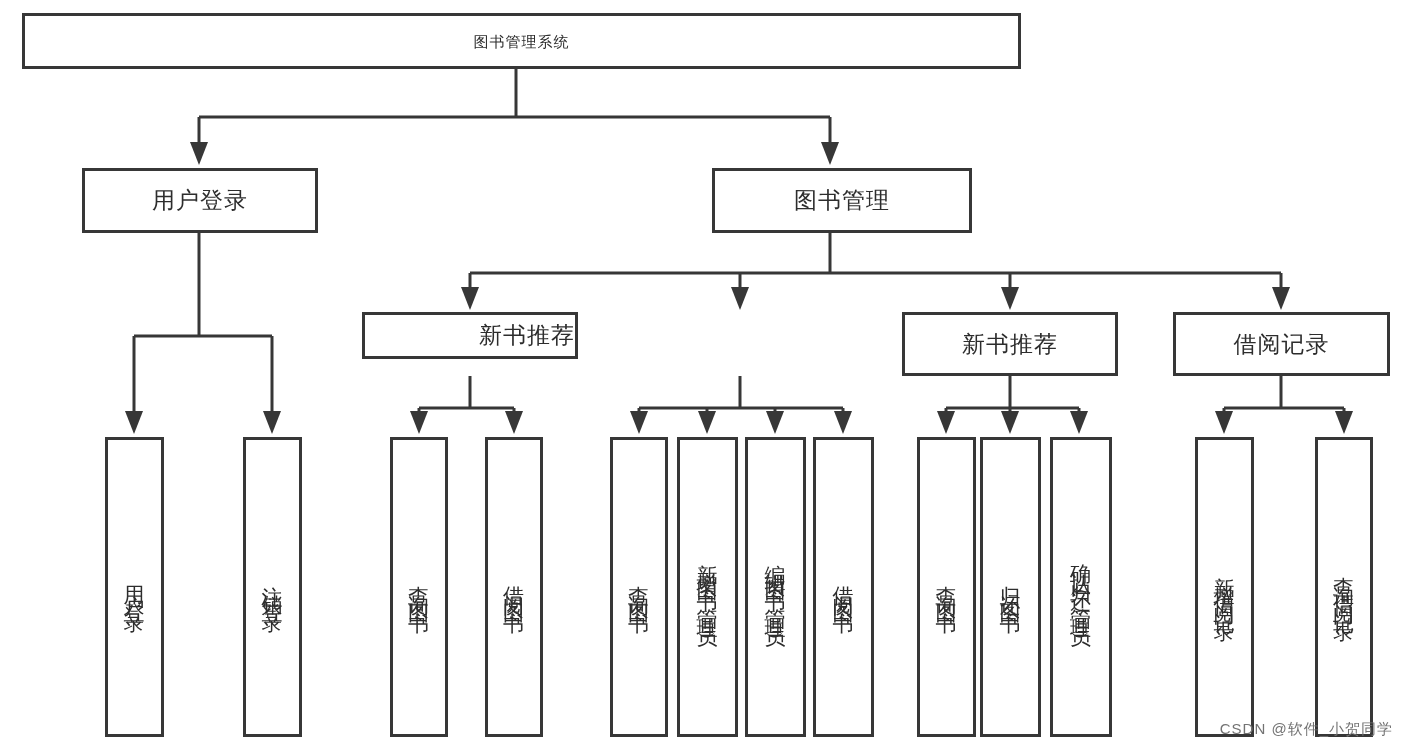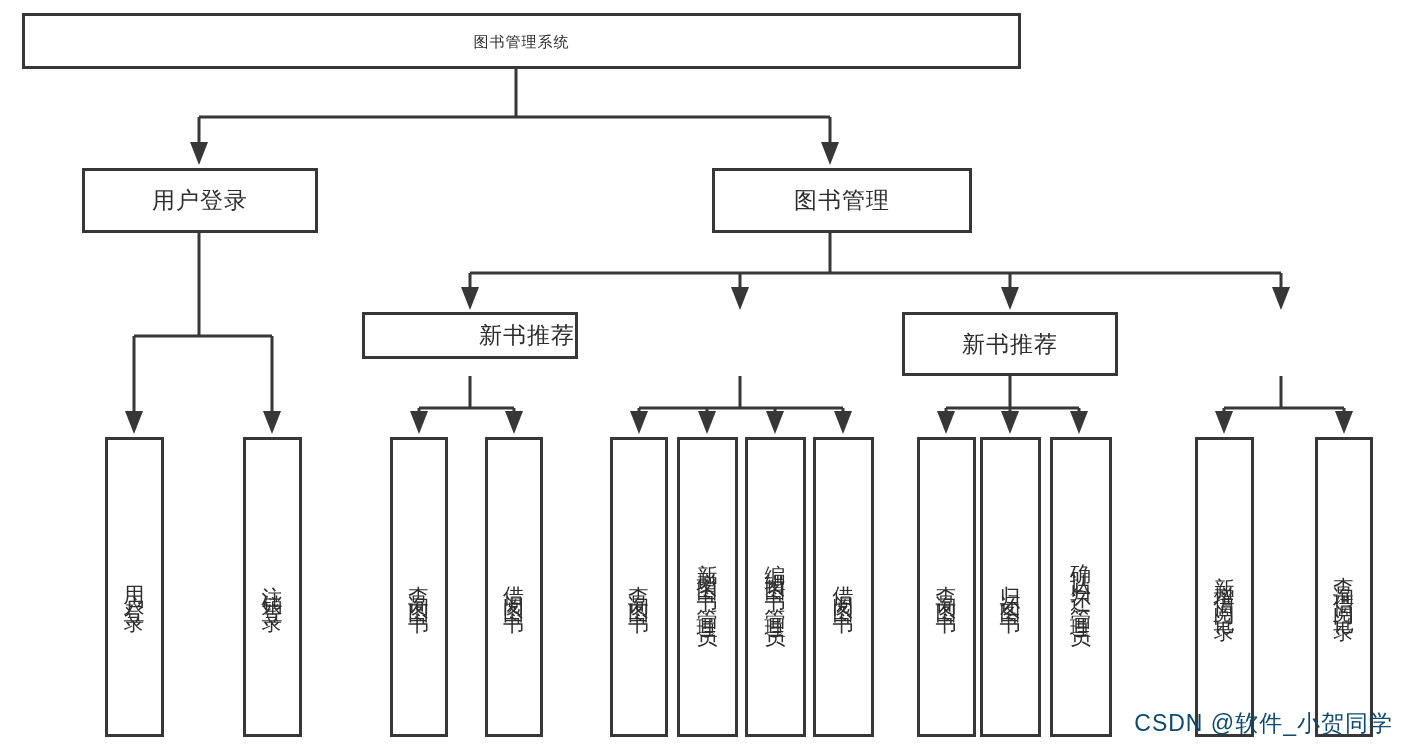--- a/index.html
+++ b/index.html
@@ -42,22 +42,22 @@
   .node.v .vtext {
     writing-mode: vertical-lr;
     text-orientation: mixed;
     letter-spacing: 9px;
     white-space: nowrap;
   }
   .watermark {
     position: absolute;
     right: 12px;
     bottom: 8px;
-    font-size: 23px;
-    color: #0c4a6e;
+    font-size: 15px;
+    color: #737373;
     letter-spacing: 1px;
     user-select: none;
   }
 </style>
 </head>
 <body>
 
 <div class="canvas">
 
   <svg class="wires" viewBox="0 0 1405 747" xmlns="http://www.w3.org/2000/svg">
@@ -153,20 +153,23 @@
   <div class="node h" style="left:712px; top:168px; width:260px; height:65px;">
     <span>图书管理</span>
   </div>
 
   <div class="node h" style="left:362px; top:312px; width:216px; height:47px;justify-content:flex-end;">
     <span>新书推荐</span>
   </div>
   <div class="node h" style="left:902px; top:312px; width:216px; height:64px;">
     <span>新书推荐</span>
   </div>
+  <div class="node h" style="left:1173px; top:312px; width:217px; height:64px;">
+    <span>借阅记录</span>
+  </div>
 
   <div class="node v" style="left:105px; top:437px; width:59px; height:300px;">
     <span class="vtext">用户登录</span>
   </div>
   <div class="node v" style="left:243px; top:437px; width:59px; height:300px;">
     <span class="vtext">注销登录</span>
   </div>
 
   <div class="node v" style="left:390px; top:437px; width:58px; height:300px;">
     <span class="vtext">查询图书</span>

